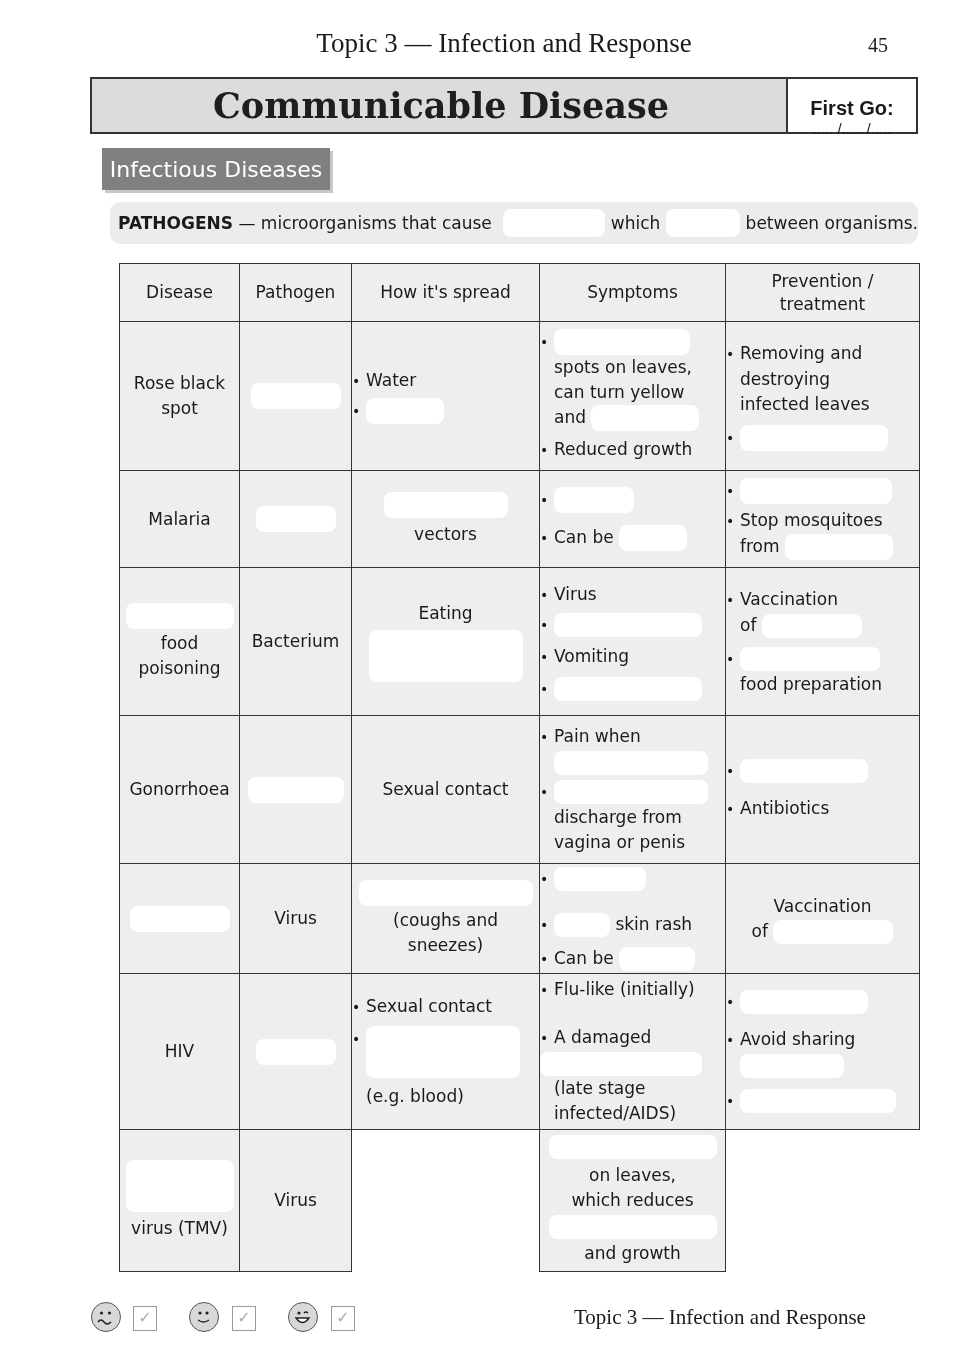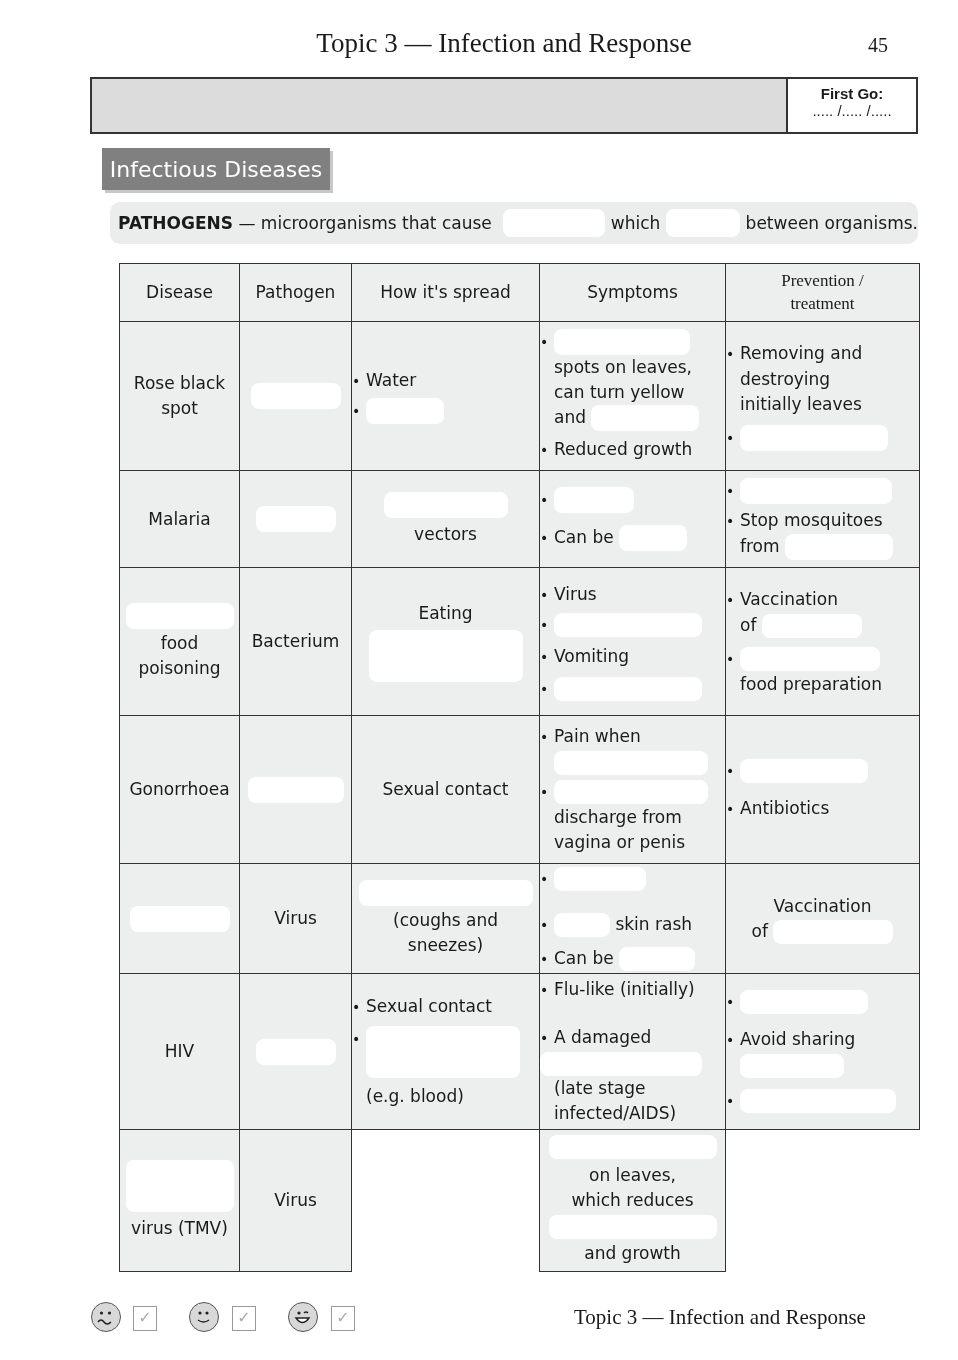--- a/index.html
+++ b/index.html
@@ -10,21 +10,21 @@
                font-family: "Liberation Serif", serif; font-size: 27px; color: #1a1a1a; }
   #page-num { position: absolute; left: 868px; top: 34px; font-family: "Liberation Serif", serif; font-size: 20px; }
 
   #title-box { position: absolute; left: 90px; top: 77px; width: 828px; height: 57px;
                border: 2px solid #333; background: #dcdcdc; box-sizing: border-box; }
   #title-box .main-title { position: absolute; left: 0; width: 698px; top: 0; height: 53px;
                display:flex; align-items:center; justify-content:center;
                font-family: "DejaVu Serif", serif; font-weight: bold; font-size: 35px; color: #1e1e1e; }
   #title-box .first-go { position: absolute; right: 0; top: 0; width: 128px; height: 53px;
                border-left: 2px solid #333; background: #fff; text-align: center; }
-  .first-go .fg-label { display:block; margin-top: 6px; font-size: 15px; font-weight: bold; font-family: "Liberation Sans", sans-serif; }
+  .first-go .fg-label { display:block; margin-top: 18px; font-size: 20px; font-weight: bold; font-family: "Liberation Sans", sans-serif; }
   .first-go .fg-date { display:block; font-size: 15px; font-family: "Liberation Sans", sans-serif; margin-top: 0px; }
 
   #section-tab { position: absolute; left: 102px; top: 148px; width: 228px; height: 42px;
                  background: #808080; color: #fff; box-shadow: 3px 3px 0 #c8c8c8;
                  display:flex; align-items:center; justify-content:center;
                  font-size: 22px; font-family: "DejaVu Sans", sans-serif; }
 
   #pathogen-line { position: absolute; left: 110px; top: 202px; width: 808px; height: 42px;
                    background: #ebecec; border-radius: 10px; display:flex; align-items:center;
                    padding-left: 8px; box-sizing: border-box; font-size: 17px; white-space: nowrap; }
@@ -49,20 +49,21 @@
   .tick { position: absolute; top: 1306px; width: 24px; height: 25px; border: 1.5px solid #999;
           box-sizing: border-box; color: #aaa; font-size: 16px; text-align:center; line-height: 22px; }
 </style>
 </head>
 <body>
 
 <div id="top-title">Topic 3 — Infection and Response</div>
 <div id="page-num">45</div>
 
 <div id="title-box">
+  <div class="main-title">Communicable Disease</div>
   <div class="first-go">
     <span class="fg-label">First Go:</span>
     <span class="fg-date">..... /..... /.....</span>
   </div>
 </div>
 
 <div id="section-tab">Infectious Diseases</div>
 
 <div id="pathogen-line">
   <b>PATHOGENS</b>
@@ -80,21 +81,21 @@
       <col style="width:188px">
       <col style="width:186px">
       <col style="width:194px">
   </colgroup>
   <tbody>
       <tr>
     <th>Disease</th>
     <th>Pathogen</th>
     <th>How it's spread</th>
     <th>Symptoms</th>
-    <th style="padding:0 28px;font-family:Liberation Serif, serif;">Prevention / treatment</th>
+    <th style="padding:0 28px;">Prevention / treatment</th>
   </tr>
 
   <tr style="height:149px">
     <td class="c">
       <span class="line">Rose black</span>
       <span class="line">spot</span>
     </td>
     <td class="c">
       <span class="blank" style="width:90px;height:26px;"></span>
     </td>
@@ -105,21 +106,21 @@
     <td class="pad">
       <span class="line bul"><span class="blank" style="width:136px;height:26px;"></span></span>
       <span class="line ind">spots on leaves,</span>
       <span class="line ind">can turn yellow</span>
       <span class="line ind"><span>and</span> <span class="blank" style="width:108px;height:26px;"></span></span>
       <span class="line bul" style="margin-top:6px;">Reduced growth</span>
     </td>
     <td class="pad">
       <span class="line bul">Removing and</span>
       <span class="line ind">destroying</span>
-      <span class="line ind">initially leaves</span>
+      <span class="line ind">infected leaves</span>
       <span class="line bul" style="margin-top:8px;"><span class="blank" style="width:148px;height:26px;"></span></span>
     </td>
   </tr>
 
   <tr style="height:97px">
     <td class="c">
       <span class="line">Malaria</span>
     </td>
     <td class="c">
       <span class="blank" style="width:80px;height:26px;"></span>

